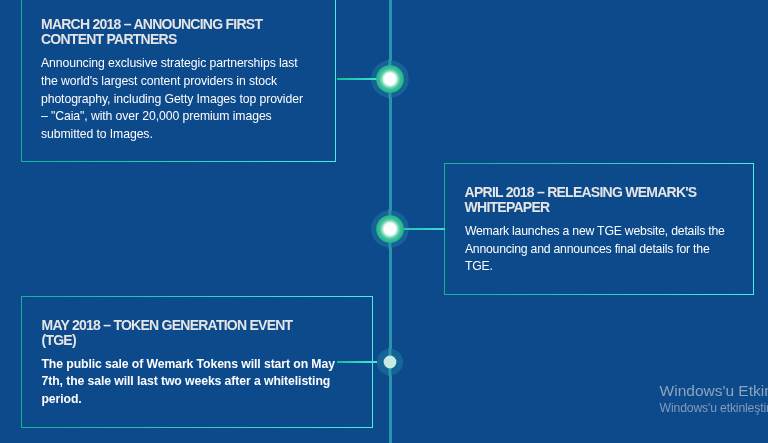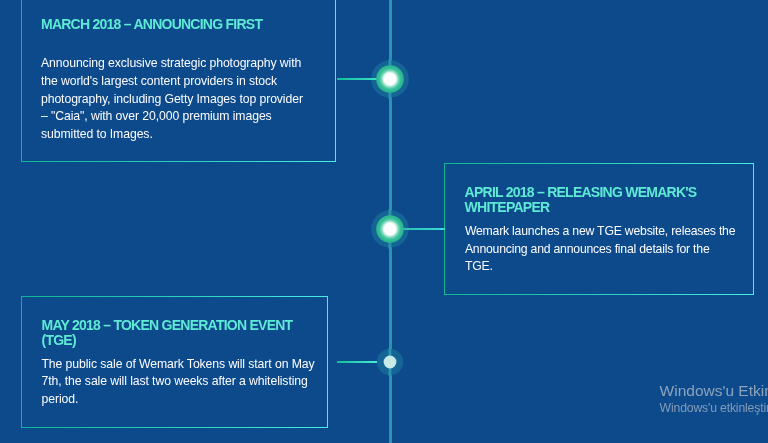--- a/index.html
+++ b/index.html
@@ -3,45 +3,45 @@
 <meta charset="utf-8">
 <style>
 html,body{margin:0;padding:0;}
 body{width:768px;height:443px;overflow:hidden;background:#0D4A8C;
   font-family:"Liberation Sans",sans-serif;position:relative;
   -webkit-font-smoothing:antialiased;}
 .stage{position:absolute;left:0;top:0;width:768px;height:443px;overflow:hidden;}
 .vline{position:absolute;left:388.8px;top:0;width:2.9px;height:443px;background:#2A94AE;}
 .card{position:absolute;box-sizing:border-box;border:1.4px solid;
   border-image:linear-gradient(90deg,#10B595,#47EDE1) 1;}
-.ttl{position:absolute;color:#5eead4;font-weight:bold;font-size:14px;line-height:15.2px;letter-spacing:-0.75px;white-space:pre;}
+.ttl{position:absolute;color:#e5e5e5;font-weight:bold;font-size:14px;line-height:15.2px;letter-spacing:-0.75px;white-space:pre;}
 .bdy{position:absolute;color:#FDFDFE;font-size:12.25px;line-height:17.6px;white-space:pre;letter-spacing:-0.1px;}
 .conn{position:absolute;height:2.2px;}
 .node{position:absolute;}
 .wm{position:absolute;white-space:pre;}
 .wm1{color:#8CA3BC;font-size:15.5px;}
 .wm2{color:#849CB7;font-size:12.2px;letter-spacing:-0.15px;}
 </style>
 </head>
 <body>
 
 <div class="stage">
   <div class="vline"></div>
 
   <div class="card" style="left:20.6px;top:-42px;width:315.6px;height:204.2px;">
-    <div class="ttl" style="left:19.4px;top:58.1px;"><span>MARCH 2018 – ANNOUNCING FIRST</span><br></div>
-    <div class="bdy" style="left:19.4px;top:96.4px;"><span>Announcing exclusive strategic photography with</span><br><span>the world's largest content providers in stock</span><br><span>photography, including Getty Images top provider</span><br><span>– "Caia", with over 20,000 premium images</span><br><span>submitted to Images.</span></div>
+    <div class="ttl" style="left:19.4px;top:58.1px;"><span>MARCH 2018 – ANNOUNCING FIRST</span><br><span>CONTENT PARTNERS</span></div>
+    <div class="bdy" style="left:19.4px;top:96.4px;"><span>Announcing exclusive strategic partnerships last</span><br><span>the world's largest content providers in stock</span><br><span>photography, including Getty Images top provider</span><br><span>– "Caia", with over 20,000 premium images</span><br><span>submitted to Images.</span></div>
   </div>
   <div class="card" style="left:444.2px;top:162.6px;width:310px;height:132.6px;">
     <div class="ttl" style="left:19.4px;top:21.1px;"><span>APRIL 2018 – RELEASING WEMARK'S</span><br><span>WHITEPAPER</span></div>
-    <div class="bdy" style="left:19.7px;top:59.4px;letter-spacing:-0.22px;"><span>Wemark launches a new TGE website, releases the</span><br><span>Announcing and announces final details for the</span><br><span>TGE.</span></div>
+    <div class="bdy" style="left:19.7px;top:59.4px;letter-spacing:-0.22px;"><span>Wemark launches a new TGE website, details the</span><br><span>Announcing and announces final details for the</span><br><span>TGE.</span></div>
   </div>
-  <div class="card" style="left:20.6px;top:296.2px;width:307px;height:132.1px;">
+  <div class="card" style="left:20.6px;top:296.2px;width:352px;height:132.1px;">
     <div class="ttl" style="left:19.9px;top:21.0px;"><span>MAY 2018 – TOKEN GENERATION EVENT</span><br><span>(TGE)</span></div>
-    <div class="bdy" style="left:19.9px;top:58.6px;"><span>The public sale of Wemark Tokens will start on May</span><br><span>7th, the sale will last two weeks after a whitelisting</span><br><span>period.</span></div>
+    <div class="bdy" style="left:19.9px;top:58.6px;font-weight:bold;"><span>The public sale of Wemark Tokens will start on May</span><br><span>7th, the sale will last two weeks after a whitelisting</span><br><span>period.</span></div>
   </div>
 
   <svg class="node" style="left:370.3px;top:58.5px;" width="40" height="40" viewBox="0 0 40 40">
     <circle cx="20" cy="20" r="18.8" fill="#156496"></circle>
     <rect x="18.5" y="0" width="2.9" height="40" fill="#2A94AE"></rect>
   </svg>
   <svg class="node" style="left:370.3px;top:208.8px;" width="40" height="40" viewBox="0 0 40 40">
     <circle cx="20" cy="20" r="18.8" fill="#156496"></circle>
     <rect x="18.5" y="0" width="2.9" height="40" fill="#2A94AE"></rect>
   </svg>

